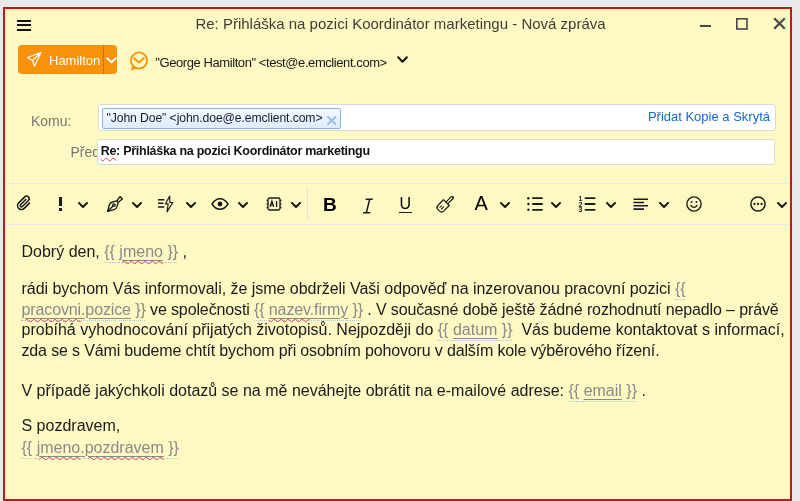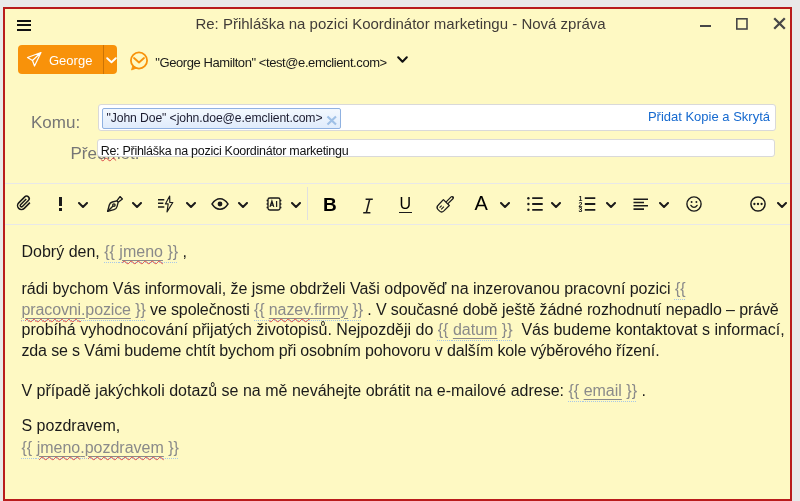--- a/index.html
+++ b/index.html
@@ -3,21 +3,21 @@
 <style>
 html,body{margin:0;padding:0;}
 body{width:800px;height:501px;background:#e9e9e9;font-family:"Liberation Sans",sans-serif;overflow:hidden;position:relative;}
 .win{position:absolute;left:3px;top:7px;width:789px;height:494px;border:2px solid #b91c1c;background:#fef9c3;box-sizing:border-box;}
 .abs{position:absolute;}
 .ham i{display:block;height:2px;background:#111;margin-bottom:2.5px;}
 .title{left:6px;right:0;top:6px;text-align:center;font-size:15px;line-height:18px;color:#413c38;}
 .send{left:13px;top:36px;width:99px;height:29px;background:#f8920a;border-radius:4px;color:#fff;}
 .send .sdiv{position:absolute;left:85px;top:0;width:1px;height:29px;background:rgba(120,60,0,.35);}
 .send .stxt{position:absolute;left:31px;top:7.5px;font-size:13px;color:#fff;}
-.lbl{color:#767676;font-size:17px;}
+.lbl{color:#767676;font-size:14px;}
 .field{border:1px solid #d9d9d9;border-radius:3px;background:#fff;box-sizing:border-box;}
 .chip{position:absolute;left:3.5px;top:3px;height:21px;border:1px solid #8fb1e1;border-radius:2px;background:linear-gradient(#f3f8fe,#e0ecfc);box-sizing:border-box;font-size:12.2px;color:#1c1c30;padding:0 18px 0 3.5px;letter-spacing:-0.1px;line-height:19.5px;}
 .link{color:#1569cf;font-size:13px;}
 .tbsep{left:0;right:0;height:1px;background:#e8e8e8;}
 .ti{position:absolute;}
 .bodytext{font-size:16px;color:#1b1b1b;}
 .bl{position:absolute;left:6.5px;white-space:nowrap;height:21px;line-height:21px;margin-left:10px;}
 .ph{color:#8a8a8a;text-decoration:underline dotted #a8c8e8;text-underline-offset:4.5px;text-decoration-thickness:1px;}
 .ph .w{text-decoration:underline solid #8a8a8a;text-underline-offset:2.5px;text-decoration-thickness:1px;}
 .ph .sp{text-decoration:underline wavy #d94848;text-underline-offset:2.6px;text-decoration-thickness:0.5px;}
@@ -39,21 +39,21 @@
       <rect x="0.8" y="0.8" width="10.2" height="10.2" fill="none" stroke="#474747" stroke-width="1.6"></rect>
     </svg>
  <svg class="abs" style="left:767.5px;top:8px" width="13" height="13">
       <path d="M1.2 1.2 L11.8 11.8 M11.8 1.2 L1.2 11.8" stroke="#484848" stroke-width="2.3"></path>
     </svg>
 
  <div class="abs send">
    <svg class="abs" style="left:8px;top:6px" width="17" height="17" viewBox="0 0 17 17">
         <path d="M1.5 6.5 L15 1.5 L8.5 15 L6.5 9.5 Z M6.5 9.5 L15 1.5" fill="none" stroke="#fff" stroke-width="1.2" stroke-linejoin="round"></path>
       </svg>
-   <span class="stxt">George</span>
+   <span class="stxt">Hamilton</span>
    <span class="sdiv"></span>
    <svg class="abs" style="left:87.5px;top:11.5px" width="11" height="7">
         <path d="M1.2 1.2 L5.5 5.2 L9.8 1.2" fill="none" stroke="#fff" stroke-width="1.9" stroke-linecap="round" stroke-linejoin="round"></path>
       </svg>
  </div>
  <svg class="abs" style="left:124px;top:42px" width="20" height="21" viewBox="0 0 20 21">
    <circle cx="10" cy="9.5" r="8.1" fill="none" stroke="#f8920a" stroke-width="1.8"></circle>
    <path d="M5 7 L10 11.5 L15 7" fill="none" stroke="#f8920a" stroke-width="1.8" stroke-linecap="round" stroke-linejoin="round"></path>
    <path d="M3.8 14.7 L2.5 19 L7.2 17.2 Z" fill="#f8920a" stroke="#f8920a" stroke-width="0.8"></path>
  </svg>
@@ -66,21 +66,21 @@
  <div class="abs field" style="left:92.5px;top:95.4px;width:678px;height:27px;">
    <div class="chip">"John Doe" &lt;john.doe@e.emclient.com&gt;
      <svg style="position:absolute;right:2px;top:6px" width="12" height="11">
           <path d="M1.5 1.5 L10 9.5 M10 1.5 L1.5 9.5" stroke="#9fc0e6" stroke-width="2.2"></path>
         </svg>
    </div>
    <div class="abs link" style="right:4.5px;top:4px;">Přidat Kopie a Skrytá</div>
  </div>
 
  <div class="abs lbl" style="left:25.5px;top:135.3px;margin-left:40px;">Předmět:</div>
- <div class="abs field" style="left:91.7px;top:129.8px;width:678.8px;height:18px;">
+ <div class="abs field" style="left:91.7px;top:129.8px;width:678.8px;height:26px;font-weight:bold;">
    <div class="abs" style="left:3px;top:4.5px;font-size:12.5px;letter-spacing:-0.28px;line-height:14px;color:#111;"><span class="sq">Re</span>: Přihláška na pozici Koordinátor marketingu</div>
  </div>
 
  <div class="abs tbsep" style="top:174.3px;"></div>
  <div class="abs tbsep" style="top:214.5px;"></div>
 
  <svg class="ti" style="left:9px;top:185px" width="20" height="20" viewBox="0 0 18 18">
       <path d="M14.3 7.8l-5.1 5.1a3.5 3.5 0 0 1-4.95-4.95l5.4-5.4a2.33 2.33 0 0 1 3.3 3.3l-5.4 5.4a1.17 1.17 0 0 1-1.65-1.65l5.1-5.1" fill="none" stroke="#1b1b1b" stroke-width="1.4"></path>
     </svg>
  <div class="ti" style="left:54.3px;top:187.5px;">

